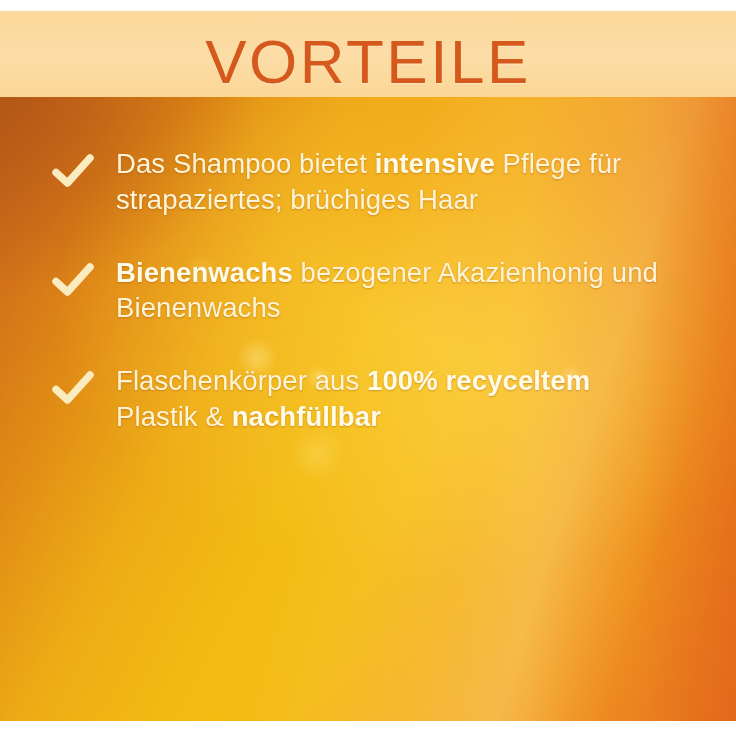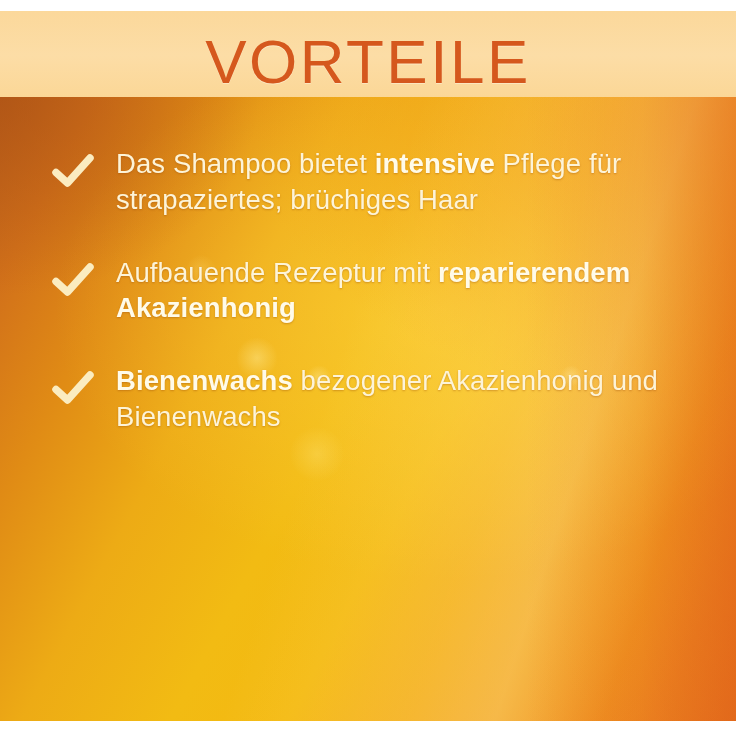--- a/index.html
+++ b/index.html
@@ -199,27 +199,27 @@
           </svg>
         </span>
         <div class="benefit-text"><span>Das Shampoo bietet </span><b>intensive</b><span> Pflege für strapaziertes; brüchiges Haar</span></div>
       </div>
       <div class="benefit-row">
         <span class="check-icon">
           <svg viewBox="0 0 42 38" xmlns="http://www.w3.org/2000/svg">
             <path d="M4 20.5 L15.5 31 L38 6" fill="none" stroke="#fbecc0" stroke-width="7.5" stroke-linecap="round" stroke-linejoin="round"></path>
           </svg>
         </span>
-        <div class="benefit-text"><span>Aufbauende Rezeptur mit </span><b>reparierendem Akazienhonig</b></div>
+        <div class="benefit-text"><b>Bienenwachs</b><span> bezogener Akazienhonig und Bienenwachs</span></div>
       </div>
       <div class="benefit-row">
         <span class="check-icon">
           <svg viewBox="0 0 42 38" xmlns="http://www.w3.org/2000/svg">
             <path d="M4 20.5 L15.5 31 L38 6" fill="none" stroke="#fbecc0" stroke-width="7.5" stroke-linecap="round" stroke-linejoin="round"></path>
           </svg>
         </span>
-        <div class="benefit-text"><b>Bienenwachs</b><span> bezogener Akazienhonig und Bienenwachs</span></div>
+        <div class="benefit-text"><span>Flaschenkörper aus </span><b>100% recyceltem</b><span> Plastik &amp; </span><b>nachfüllbar</b></div>
       </div>
     </div>
 
   <div class="bottom-white"></div>
 
 </div>
 
 </body></html>

